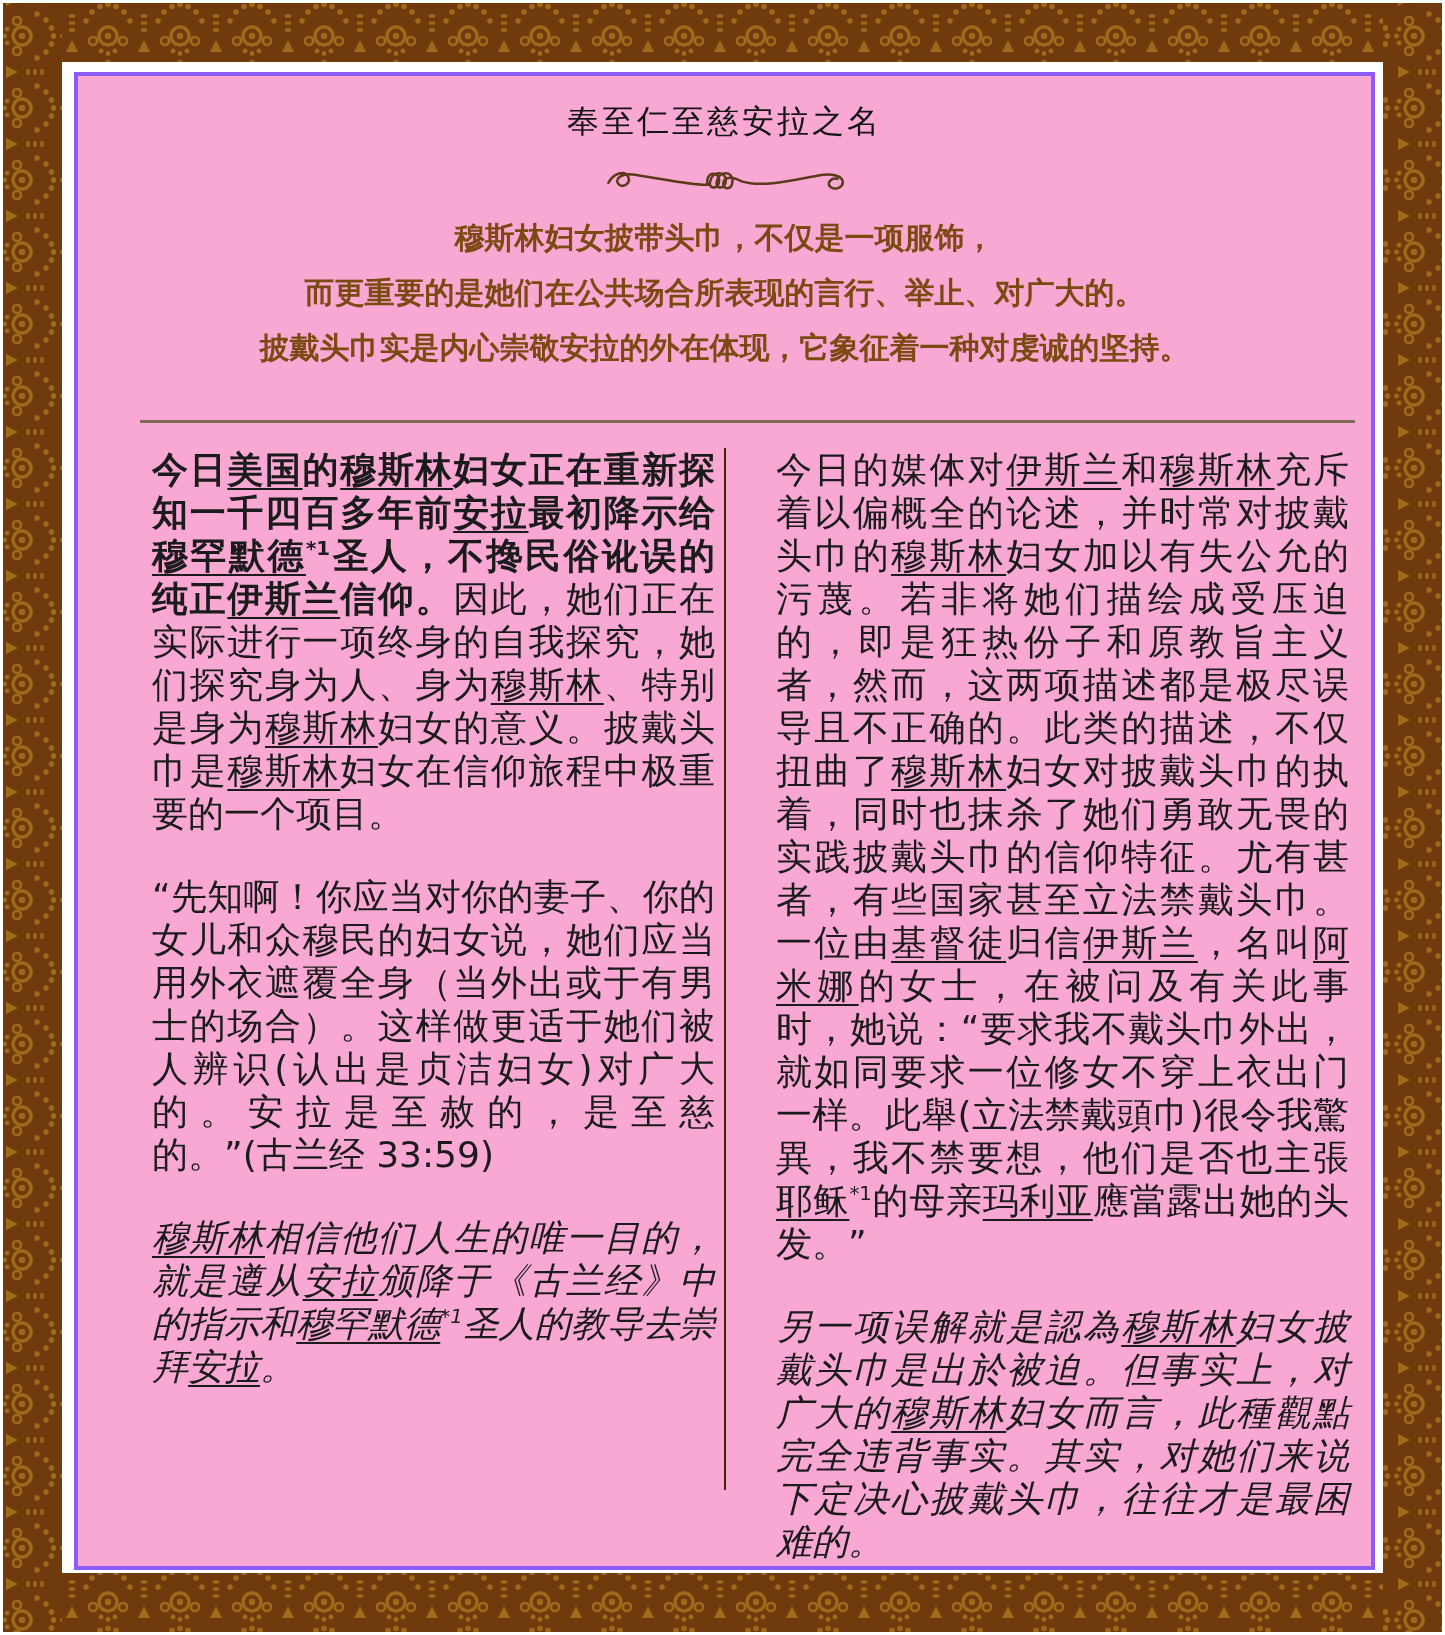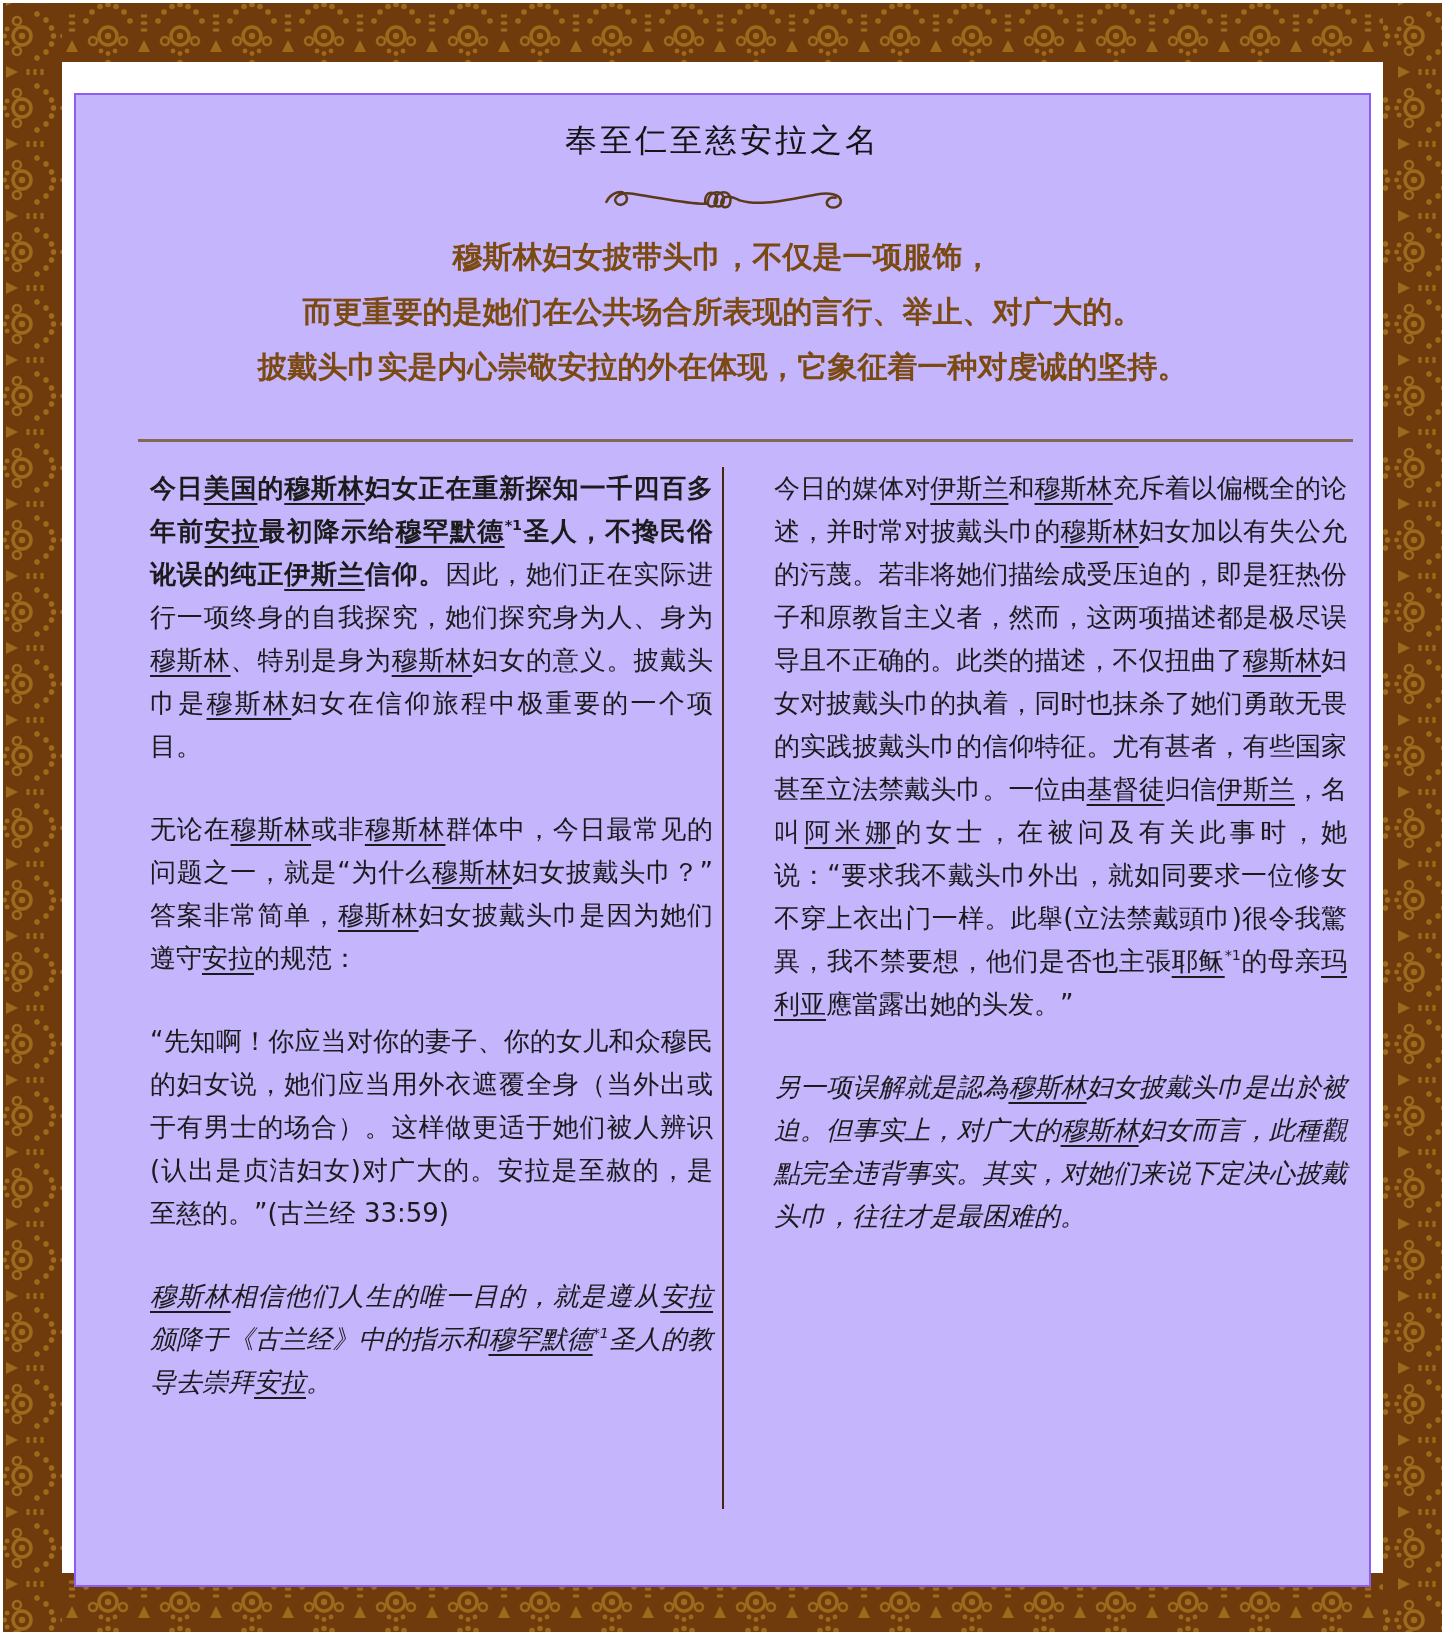--- a/index.html
+++ b/index.html
@@ -23,23 +23,22 @@
     height:1635px;
     display:block;
   }
   
   .page-inner{
     position:absolute;
     left:74px;
     top:72px;
     width:1293px;
     height:1490px;
-    background:#c4b5fd;
-    border:2px solid #8b5cf6;
-    margin-top:21px;
+    background:#f9a8d4;
+    border:4px solid #8b5cf6;
   }
   .bismillah{
     position:absolute;
     top:24px; left:0; right:0;
     text-align:center;
     font-size:32px;
     letter-spacing:3px;
     color:#141414;
     font-weight:500;
   }
@@ -70,21 +69,21 @@
     position:absolute;
     top:372px;
     left:0;
     right:0;
     display:flex;
     align-items:flex-start;
     padding:0 22px 0 74px;
     color:#1b1b1b;
   }
   .col{
-    font-size:26px;
+    font-size:36px;
     line-height:43px;
     text-align:justify;
     word-break:break-all;
   }
   .col-left{ width:563px; }
   .col-right{ flex:1; margin-left:50px; }
   .col-divider{
     width:2px;
     height:1042px;
     background:#46250a;
@@ -165,21 +164,20 @@
       <div>穆斯林妇女披带头巾，不仅是一项服饰，</div>
       <div>而更重要的是她们在公共场合所表现的言行、举止、对广大的。</div>
       <div>披戴头巾实是内心崇敬安拉的外在体现，它象征着一种对虔诚的坚持。</div>
     </div>
 
     <div class="heading-rule"></div>
 
     <div class="columns">
       <div class="col col-left">
           <p><span class="b">今日</span><span class="u b">美国</span><span class="b">的</span><span class="u b">穆斯林</span><span class="b">妇女正在重新探知一千四百多年前</span><span class="u b">安拉</span><span class="b">最初降示给</span><span class="u b">穆罕默德</span><sup class="b">*1</sup><span class="b">圣人，不搀民俗讹误的纯正</span><span class="u b">伊斯兰</span><span class="b">信仰。</span><span>因此，她们正在实际进行一项终身的自我探究，她们探究身为人、身为</span><span class="u">穆斯林</span><span>、特别是身为</span><span class="u">穆斯林</span><span>妇女的意义。披戴头巾是</span><span class="u">穆斯林</span><span>妇女在信仰旅程中极重要的一个项目。</span></p>
-          <p><span>无论在</span><span class="u">穆斯林</span><span>或非</span><span class="u">穆斯林</span><span>群体中，今日最常见的问题之一，就是“为什么</span><span class="u">穆斯林</span><span>妇女披戴头巾？” 答案非常简单，</span><span class="u">穆斯林</span><span>妇女披戴头巾是因为她们遵守</span><span class="u">安拉</span><span>的规范：</span></p>
           <p><span>“先知啊！你应当对你的妻子、你的女儿和众穆民的妇女说，她们应当用外衣遮覆全身（当外出或于有男士的场合）。这样做更适于她们被人辨识(认出是贞洁妇女)对广大的。安拉是至赦的，是至慈的。”(古兰经 33:59)</span></p>
           <p><span class="u">穆斯林</span><span>相信他们人生的唯一目的，就是遵从</span><span class="u">安拉</span><span>颁降于《古兰经》中的指示和</span><span class="u">穆罕默德</span><sup>*1</sup><span>圣人的教导去崇拜</span><span class="u">安拉</span><span>。</span></p>
         </div>
       <div class="col-divider"></div>
       <div class="col col-right">
           <p><span>今日的媒体对</span><span class="u">伊斯兰</span><span>和</span><span class="u">穆斯林</span><span>充斥着以偏概全的论述，并时常对披戴头巾的</span><span class="u">穆斯林</span><span>妇女加以有失公允的污蔑。若非将她们描绘成受压迫的，即是狂热份子和原教旨主义者，然而，这两项描述都是极尽误导且不正确的。此类的描述，不仅扭曲了</span><span class="u">穆斯林</span><span>妇女对披戴头巾的执着，同时也抹杀了她们勇敢无畏的实践披戴头巾的信仰特征。尤有甚者，有些国家甚至立法禁戴头巾。一位由</span><span class="u">基督徒</span><span>归信</span><span class="u">伊斯兰</span><span>，名叫</span><span class="u">阿米娜</span><span>的女士，在被问及有关此事时，她说：“要求我不戴头巾外出，就如同要求一位修女不穿上衣出门一样。此舉(立法禁戴頭巾)很令我驚異，我不禁要想，他们是否也主張</span><span class="u">耶稣</span><sup>*1</sup><span>的母亲</span><span class="u">玛利亚</span><span>應當露出她的头发。”</span></p>
           <p><span>另一项误解就是認為</span><span class="u">穆斯林</span><span>妇女披戴头巾是出於被迫。但事实上，对广大的</span><span class="u">穆斯林</span><span>妇女而言，此種觀點完全违背事实。其实，对她们来说下定决心披戴头巾，往往才是最困难的。</span></p>
         </div>
     </div>
 

